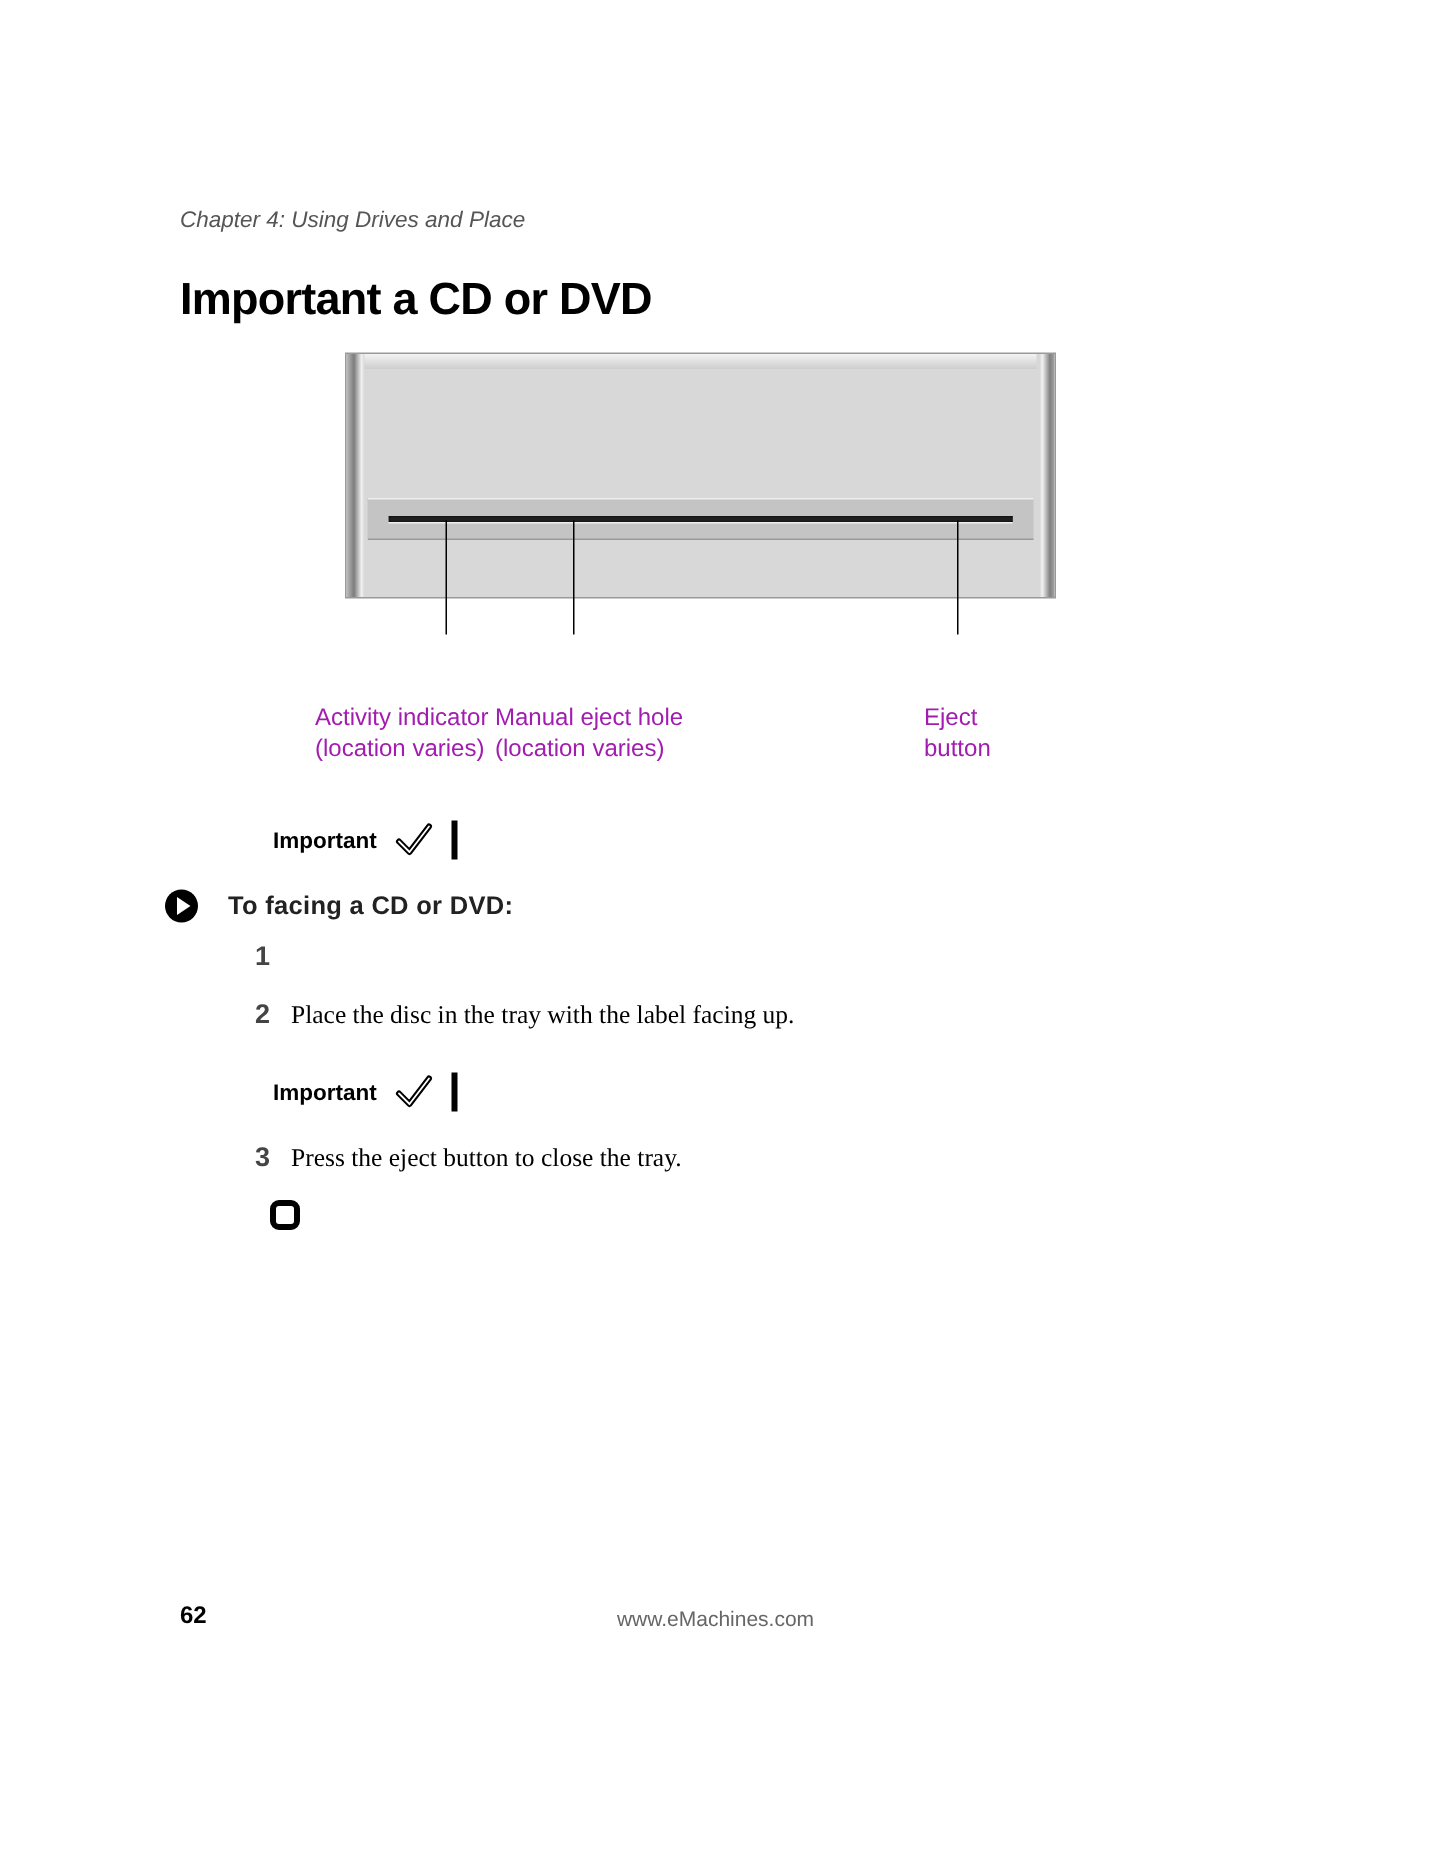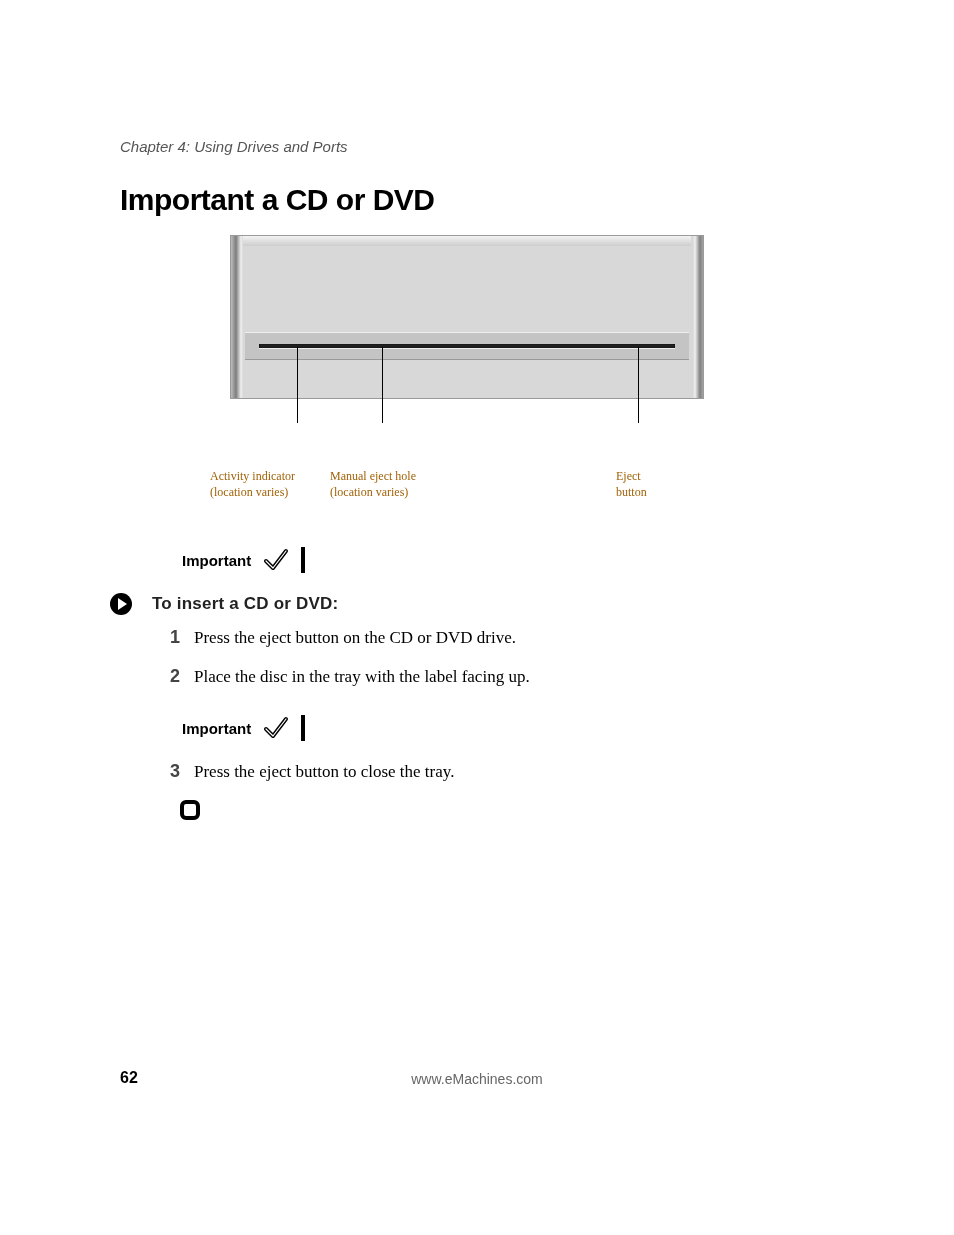--- a/index.html
+++ b/index.html
@@ -83,23 +83,23 @@
     top: -52px; 
   }
   .ptr-line.a { left: 67px;  height: 76px; }
   .ptr-line.b { left: 152px; height: 76px; }
   .ptr-line.c { left: 408px; height: 76px; }
 
   .labels-row {
     position: relative;
     width: 474px;
     height: 50px;
-    font-family: Liberation Serif, serif;
-    font-size: 12px;
-    color: #a16207;
+    font-family: Liberation Sans, sans-serif;
+    font-size: 16px;
+    color: #a21caf;
   }
   .lbl {
     position: absolute;
     line-height: 1.3;
     white-space: pre;
   }
   .lbl.a { left: -20px; top: 0; }
   .lbl.b { left: 100px; top: 0; }
   .lbl.c { left: 386px; top: 0; }
 
@@ -220,21 +220,21 @@
     font-weight: 700;
     font-size: 16px;
     color: #000;
   }
 </style>
 </head>
 <body>
 
 <div class="page">
 
-  <div class="chapter">Chapter 4: Using Drives and Ports</div>
+  <div class="chapter">Chapter 4: Using Drives and Place</div>
 
   <h1 class="title">Important a CD or DVD</h1>
 
   <div class="drive-wrap">
     <div class="drive">
       <div class="drive-top"></div>
       <div class="drive-slot-band"></div>
       <div class="drive-slit"></div>
     </div>
     <div class="pointers">
@@ -258,27 +258,26 @@
       <svg width="26" height="26" viewBox="0 0 26 26">
         <path d="M3 14 L10 21 L23 4" fill="none" stroke="#000" stroke-width="4" stroke-linecap="round" stroke-linejoin="round"></path>
         <path d="M3 14 L10 21 L23 4" fill="none" stroke="#fff" stroke-width="1.2" stroke-linecap="round" stroke-linejoin="round"></path>
       </svg>
     </div>
     <div class="callout-bar"></div>
   </div>
 
   <div class="steps-head">
     <div class="arrow-circle"></div>
-    <div class="steps-head-text">To insert a CD or DVD:</div>
+    <div class="steps-head-text">To facing a CD or DVD:</div>
   </div>
 
   <div class="steps">
     <div class="step">
       <div class="step-num">1</div>
-      <div class="step-text">Press the eject button on the CD or DVD drive.</div>
     </div>
     <div class="step">
       <div class="step-num">2</div>
       <div class="step-text">Place the disc in the tray with the label facing up.</div>
     </div>
   </div>
 
   <div class="callout">
     <div class="callout-label">Important</div>
     <div class="callout-icon">

